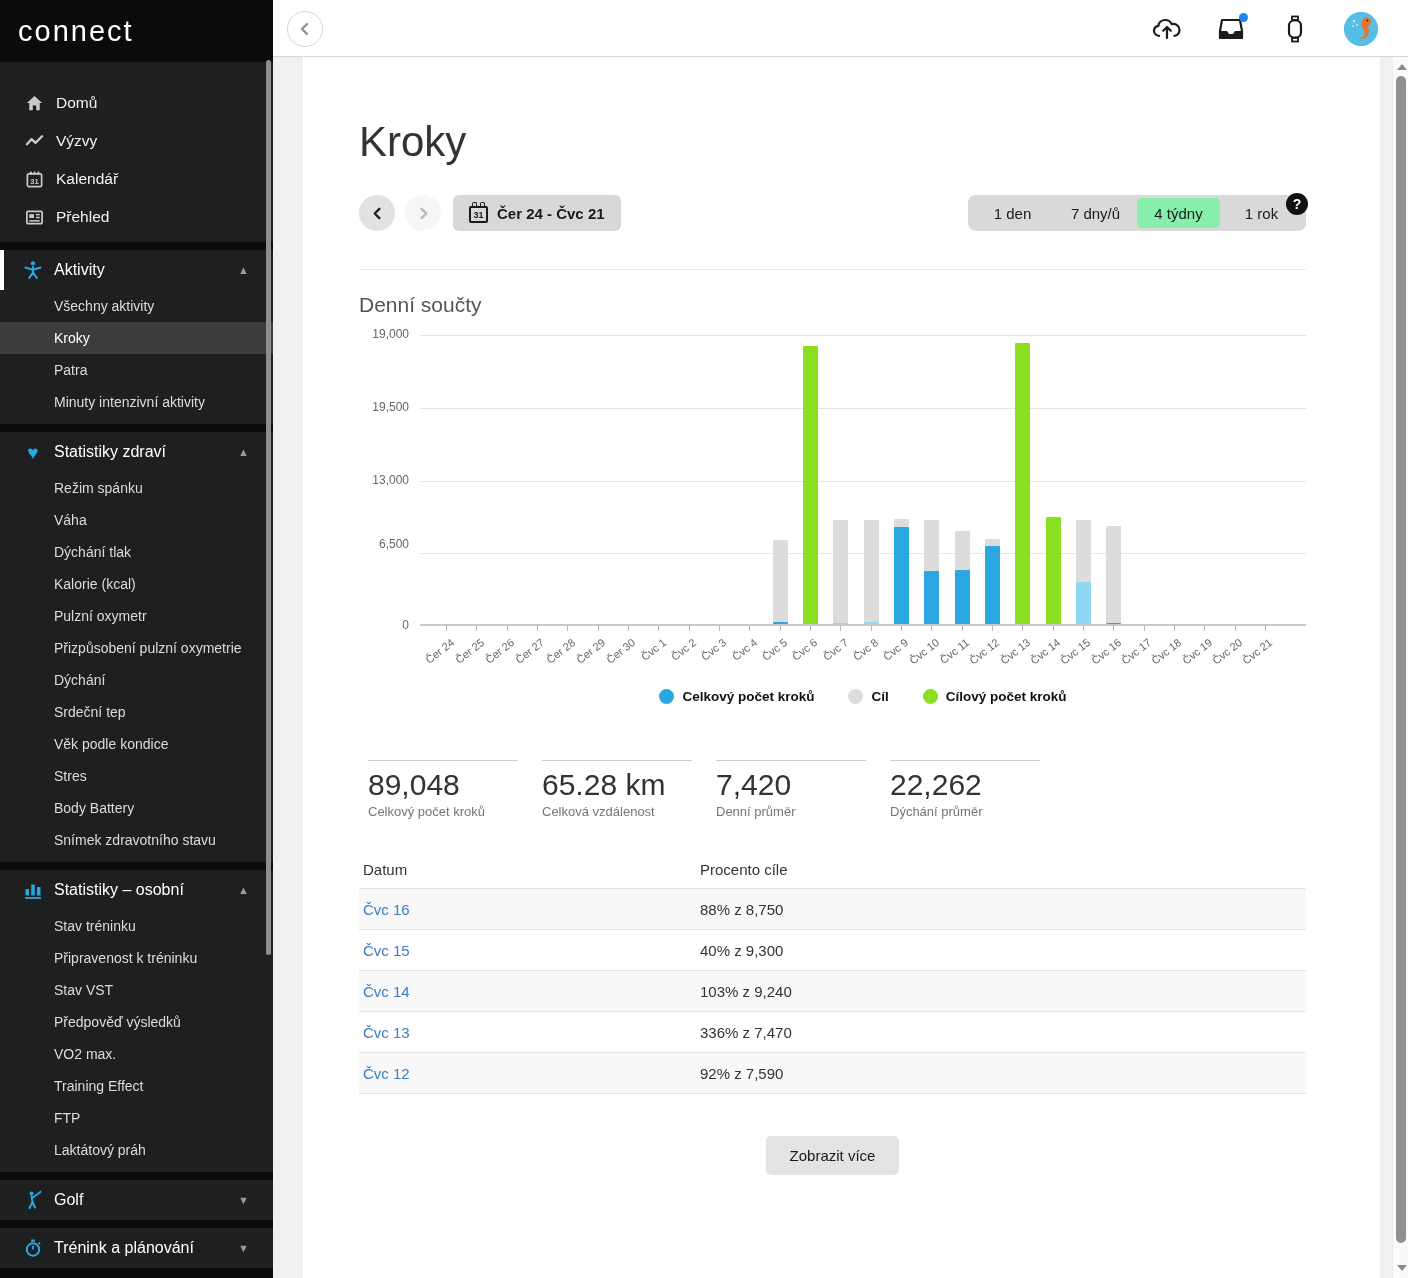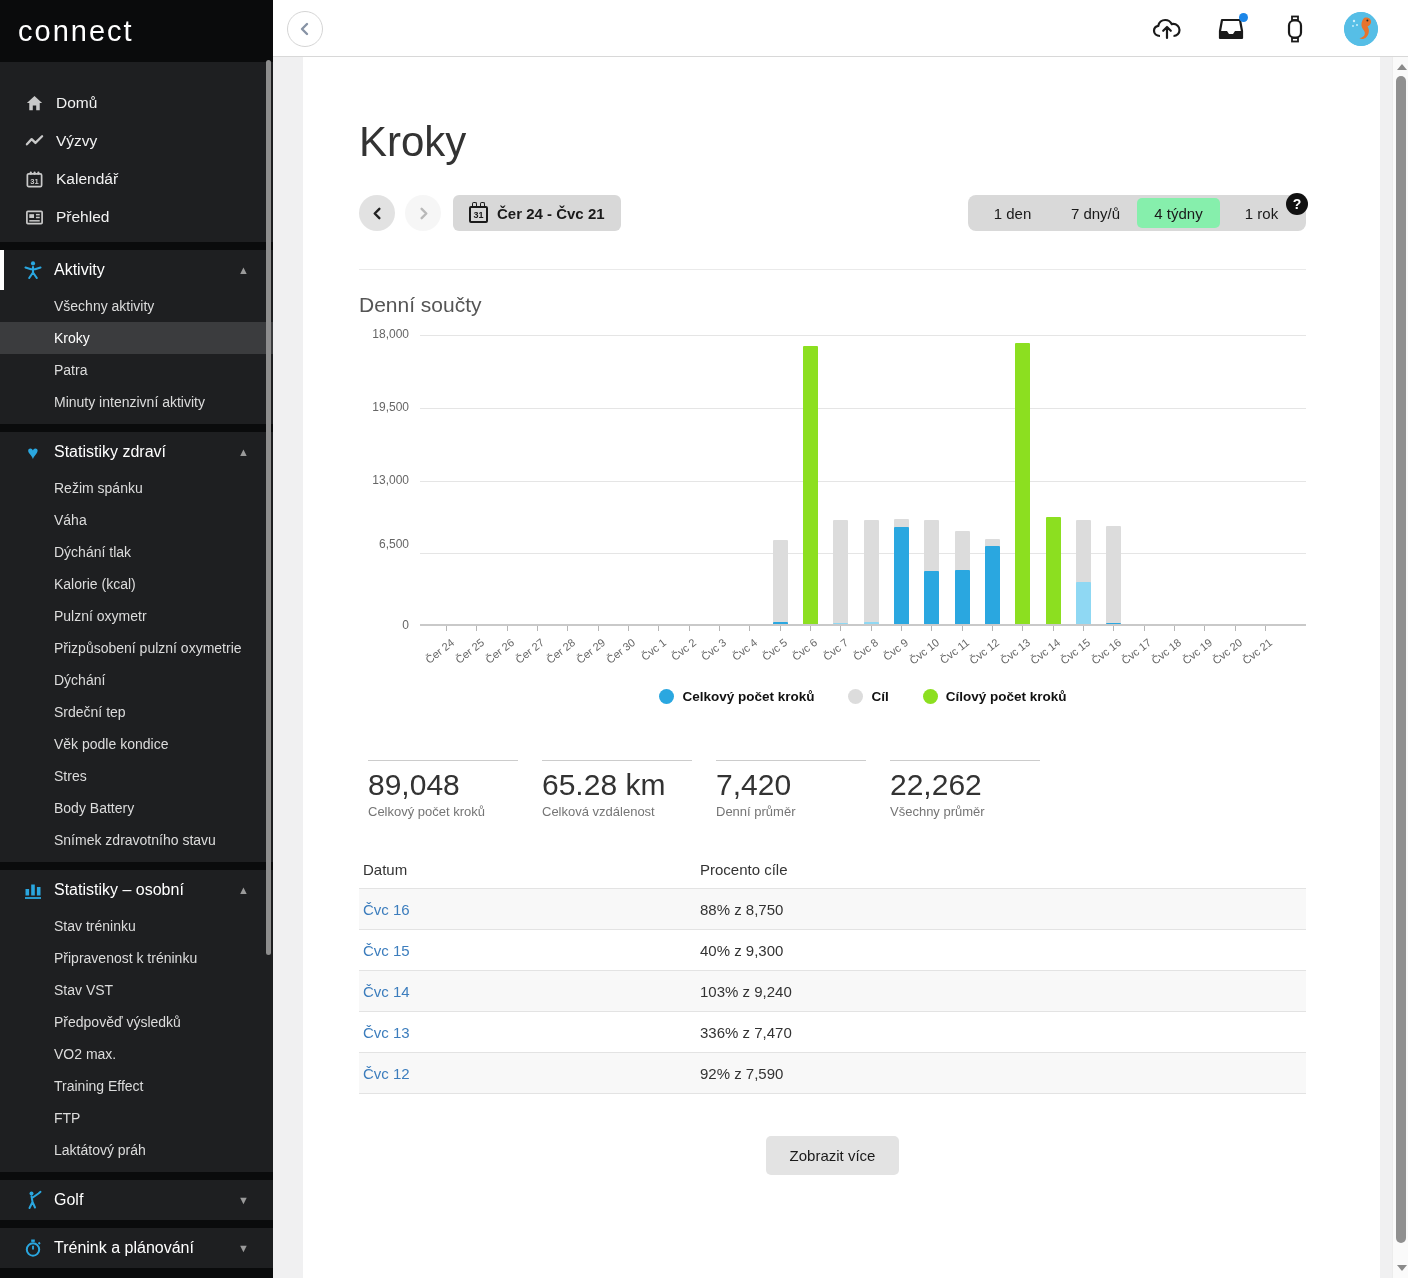--- a/index.html
+++ b/index.html
@@ -417,21 +417,21 @@
           <div class="xtick" style="left: 723.59px;"></div>
           <div class="xtick" style="left: 753.92px;"></div>
           <div class="xtick" style="left: 784.25px;"></div>
           <div class="xtick" style="left: 814.58px;"></div>
           <div class="xtick" style="left: 844.91px;"></div>
         </div>
     <div class="ylabel" style="top: 295px;">0</div>
         <div class="ylabel" style="top: 214px;">6,500</div>
         <div class="ylabel" style="top: 149.5px;">13,000</div>
         <div class="ylabel" style="top: 76.75px;">19,500</div>
-        <div class="ylabel" style="top: 4px;">18,000</div>
+        <div class="ylabel" style="top: 4px;">19,000</div>
         <div class="xlabel" style="left: 34.5px;">Čer 24</div>
         <div class="xlabel" style="left: 64.83px;">Čer 25</div>
         <div class="xlabel" style="left: 95.16px;">Čer 26</div>
         <div class="xlabel" style="left: 125.49px;">Čer 27</div>
         <div class="xlabel" style="left: 155.82px;">Čer 28</div>
         <div class="xlabel" style="left: 186.15px;">Čer 29</div>
         <div class="xlabel" style="left: 216.48px;">Čer 30</div>
         <div class="xlabel" style="left: 246.81px;">Čvc 1</div>
         <div class="xlabel" style="left: 277.14px;">Čvc 2</div>
         <div class="xlabel" style="left: 307.47px;">Čvc 3</div>
@@ -477,21 +477,21 @@
       <div class="sum-block">
         <div class="sum-value">65.28 km</div>
         <div class="sum-label">Celková vzdálenost</div>
       </div>
       <div class="sum-block">
         <div class="sum-value">7,420</div>
         <div class="sum-label">Denní průměr</div>
       </div>
       <div class="sum-block">
         <div class="sum-value">22,262</div>
-        <div class="sum-label">Všechny průměr</div>
+        <div class="sum-label">Dýchání průměr</div>
       </div>
     </div>
 
     <table class="steps-table">
       <thead>
         <tr>
           <th>Datum</th>
           <th class="col-percent">Procento cíle</th>
         </tr>
       </thead>

